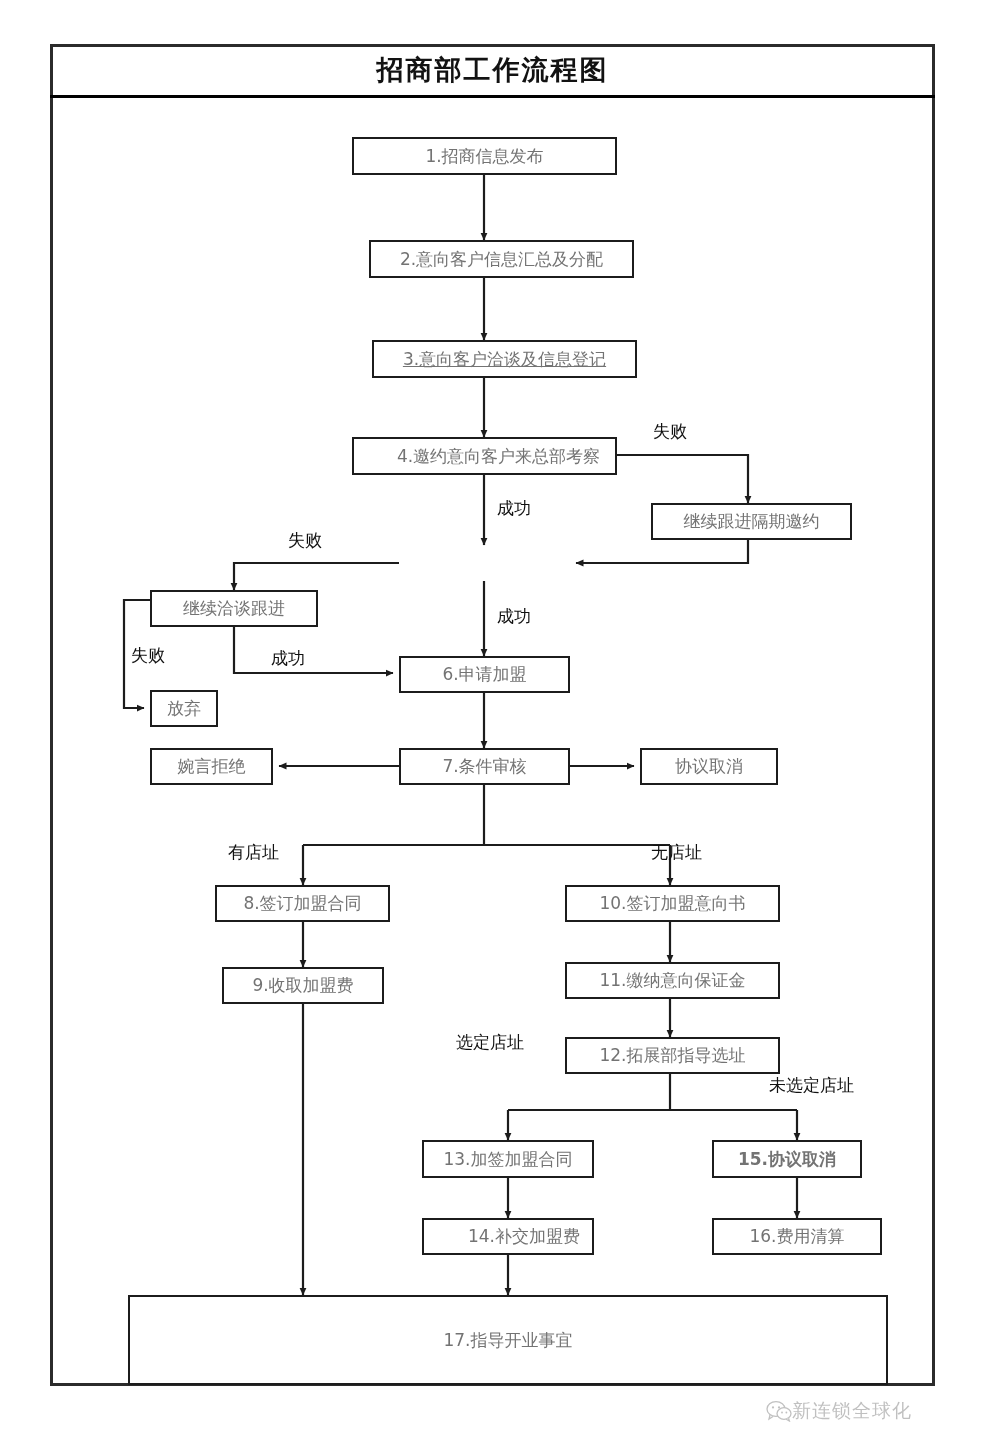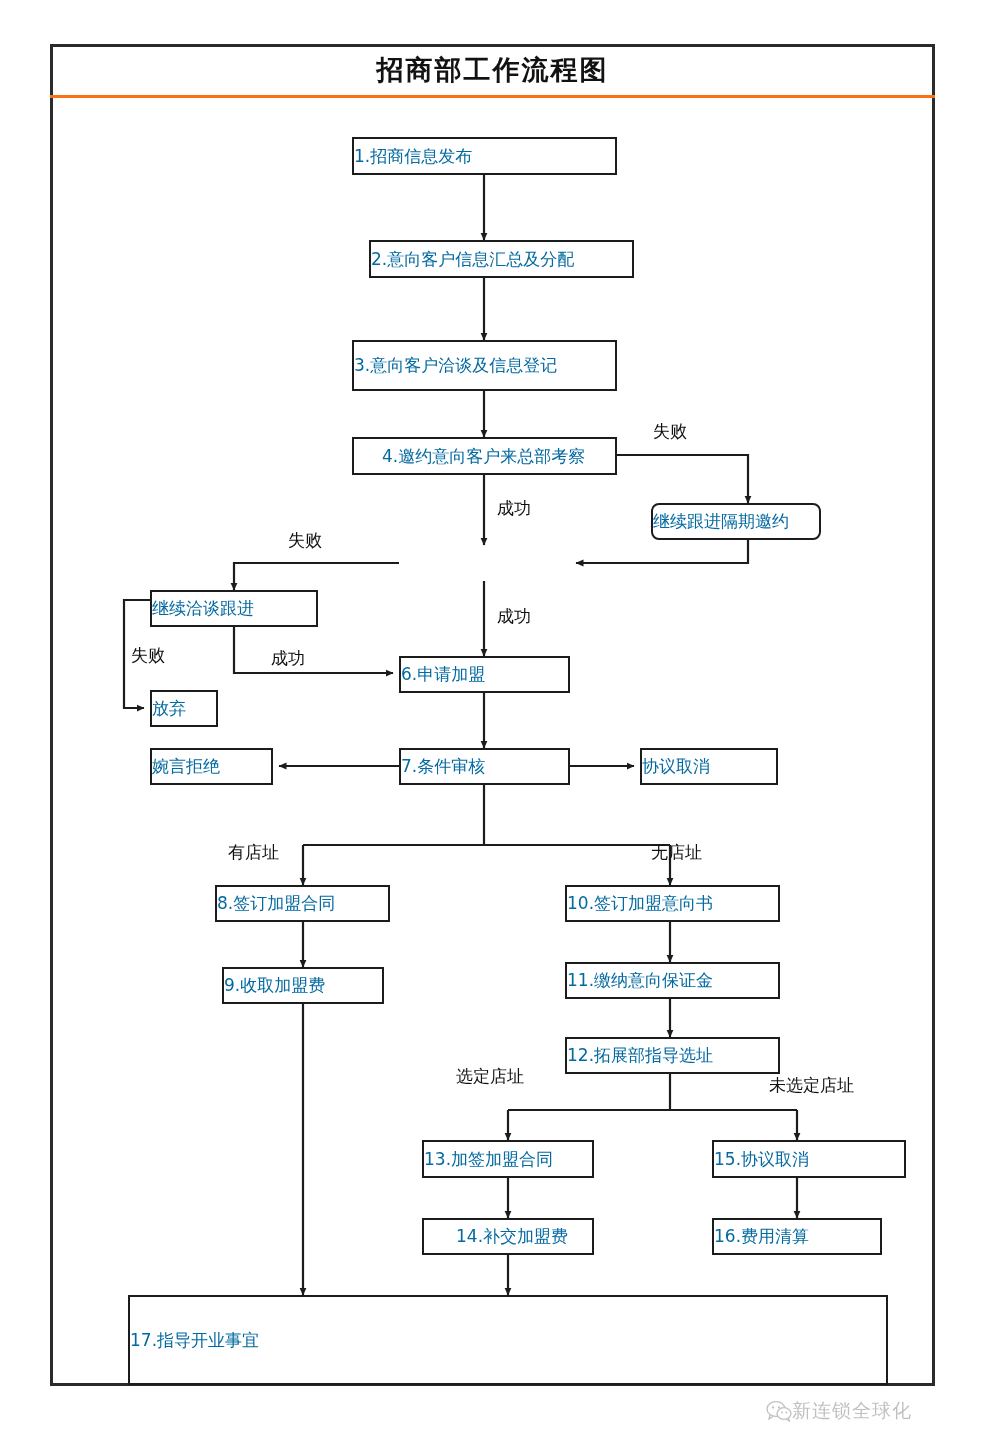--- a/index.html
+++ b/index.html
@@ -24,21 +24,21 @@
     height: 1342px;
     border: 3px solid #2b2b2b;
     box-sizing: border-box;
   }
   #title-band {
     position: absolute;
     left: 50px;
     top: 44px;
     width: 885px;
     height: 54px;
-    border-bottom: 3px solid #f97316;
+    border-bottom: 3px solid #000000;
     box-sizing: border-box;
     display: flex;
     align-items: center;
     justify-content: center;
   }
   #title-text {
     font-size: 27px;
     font-weight: bold;
     letter-spacing: 2px;
     color: #121212;
@@ -53,22 +53,22 @@
     pointer-events: none;
   }
   
   .node {
     position: absolute;
     box-sizing: border-box;
     border: 2px solid #1c1c1c;
     background: #ffffff;
     display: flex;
     align-items: center;
-    justify-content: flex-start;
-    color: #0369a1;
+    justify-content: center;
+    color: #737373;
     font-size: 17px;
     white-space: nowrap;
     line-height: 1;
   }
   .node.big {
     font-size: 17px;
   }
   
   .edge-label {
     position: absolute;
@@ -168,29 +168,29 @@
   </svg>
 
   <div class="node" style="left:352px; top:137px; width:265px; height:38px;">
     <span>1.招商信息发布</span>
   </div>
 
   <div class="node" style="left:352px; top:240px; width:265px; height:38px;margin-left:17px;">
     <span>2.意向客户信息汇总及分配</span>
   </div>
 
-  <div class="node" style="left:352px; top:340px; width:265px; height:51px;">
+  <div class="node" style="left:372px; top:340px; width:265px; height:38px;text-decoration:underline;">
     <span>3.意向客户洽谈及信息登记</span>
   </div>
 
   <div class="node" style="left:352px; top:437px; width:265px; height:38px;padding-left:28px;">
     <span>4.邀约意向客户来总部考察</span>
   </div>
 
-  <div class="node" style="left:651px; top:503px; width:170px; height:37px;border-radius:8px;">
+  <div class="node" style="left:651px; top:503px; width:201px; height:37px;">
     <span>继续跟进隔期邀约</span>
   </div>
 
 
   <div class="node" style="left:150px; top:590px; width:168px; height:37px;">
     <span>继续洽谈跟进</span>
   </div>
 
   <div class="node" style="left:150px; top:690px; width:68px; height:37px;">
     <span>放弃</span>
@@ -233,21 +233,21 @@
   </div>
 
   <div class="node" style="left:422px; top:1140px; width:172px; height:38px;">
     <span>13.加签加盟合同</span>
   </div>
 
   <div class="node" style="left:422px; top:1218px; width:172px; height:37px;padding-left:32px;">
     <span>14.补交加盟费</span>
   </div>
 
-  <div class="node" style="left:712px; top:1140px; width:194px; height:38px;">
+  <div class="node" style="left:712px; top:1140px; width:150px; height:38px;font-weight:bold;">
     <span>15.协议取消</span>
   </div>
 
   <div class="node" style="left:712px; top:1218px; width:170px; height:37px;">
     <span>16.费用清算</span>
   </div>
 
   <div class="node big" style="left:128px; top:1295px; width:760px; height:90px;">
     <span>17.指导开业事宜</span>
   </div>
@@ -261,21 +261,21 @@
   <div class="edge-label" style="left:497px; top:608px;">成功</div>
 
   <div class="edge-label" style="left:131px; top:647px;">失败</div>
 
   <div class="edge-label" style="left:271px; top:650px;">成功</div>
 
   <div class="edge-label" style="left:228px; top:844px;">有店址</div>
 
   <div class="edge-label" style="left:651px; top:844px;">无店址</div>
 
-  <div class="edge-label" style="left:456px; top:1068px;">选定店址</div>
+  <div class="edge-label" style="left:456px; top:1034px;">选定店址</div>
 
   <div class="edge-label" style="left:769px; top:1077px;">未选定店址</div>
 
   <div id="watermark">
     <svg class="wm-logo" viewBox="0 0 26 22" xmlns="http://www.w3.org/2000/svg">
       <ellipse cx="10" cy="9" rx="9" ry="7.4" fill="none" stroke="#8e8e8e" stroke-width="1.3"></ellipse>
       <path d="M4,15 L3,19 L7,16.5" fill="none" stroke="#8e8e8e" stroke-width="1.3"></path>
       <circle cx="7" cy="7.4" r="1.1" fill="#8e8e8e"></circle>
       <circle cx="13" cy="7.4" r="1.1" fill="#8e8e8e"></circle>
       <ellipse cx="18" cy="13.5" rx="7" ry="5.8" fill="#ffffff" stroke="#8e8e8e" stroke-width="1.3"></ellipse>

